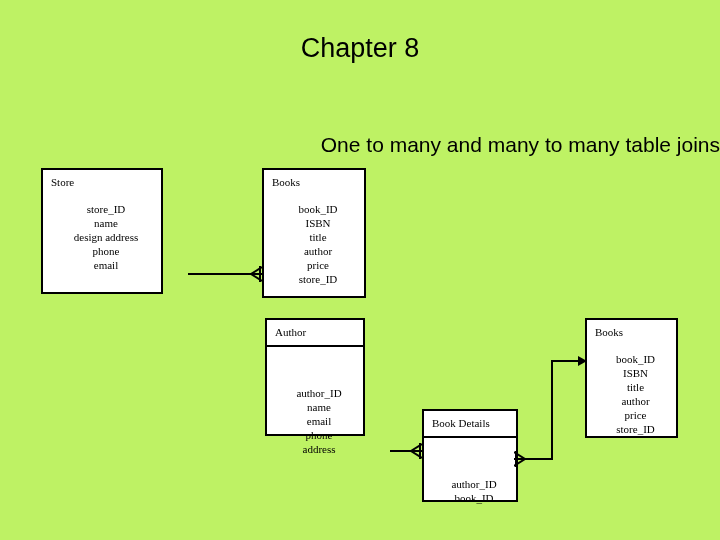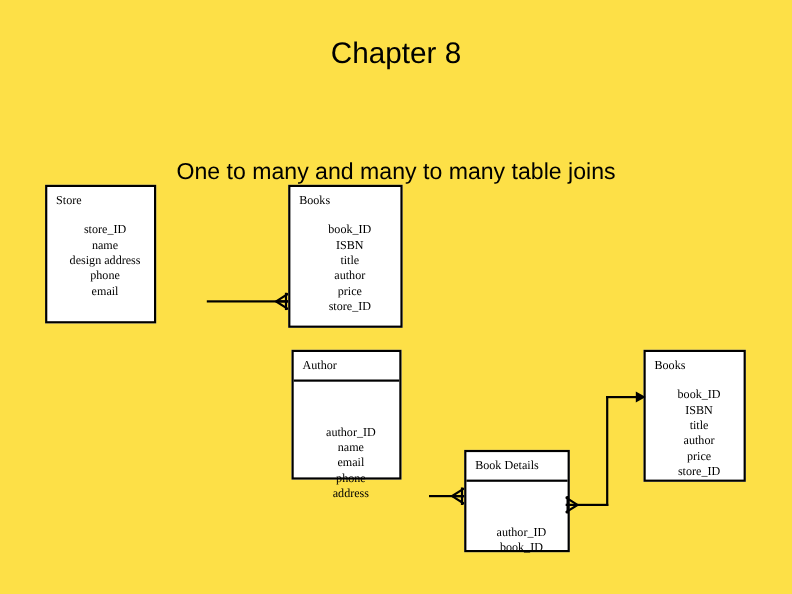--- a/index.html
+++ b/index.html
@@ -4,21 +4,21 @@
 <style>
   html, body {
     margin: 0;
     padding: 0;
     background: #ffffff;
   }
   #slide {
     position: relative;
     width: 720px;
     height: 540px;
-    background: #fde047;
+    background: #bef264;
     overflow: hidden;
     font-family: "Liberation Sans", sans-serif;
     color: #000000;
   }
   .title-block {
     position: absolute;
     left: 0;
     top: 30px;
     width: 720px;
     text-align: center;
@@ -28,26 +28,25 @@
     font-size: 27px;
     line-height: 36px;
     color: #000000;
     white-space: nowrap;
   }
   .subtitle {
     position: absolute;
     left: 0;
     top: 131px;
     width: 720px;
-    text-align: center;
+    text-align: right;
     font-family: "Liberation Sans", sans-serif;
     font-size: 21px;
     line-height: 28px;
     color: #000000;
-    margin-top: 12px;
   }
 
   
   .entity {
     position: absolute;
     border: 2px solid #000000;
     background: #ffffff;
     box-sizing: border-box;
   }
   .entity-title {
@@ -107,21 +106,21 @@
 <body>
 
 <div id="slide">
 
   <div class="title-block">
     <div class="title-line">Chapter 8</div>
   </div>
 
   <div class="subtitle">One to many and many to many table joins</div>
 
-  <div class="entity" style="left:41px; top:168px; width:101px; height:126px;">
+  <div class="entity" style="left:41px; top:168px; width:122px; height:126px;">
     <div class="entity-title">Store</div>
     <div class="entity-fields">
       <div class="field">store_ID</div>
       <div class="field">name</div>
       <div class="field">design address</div>
       <div class="field">phone</div>
       <div class="field">email</div>
     </div>
   </div>
 

